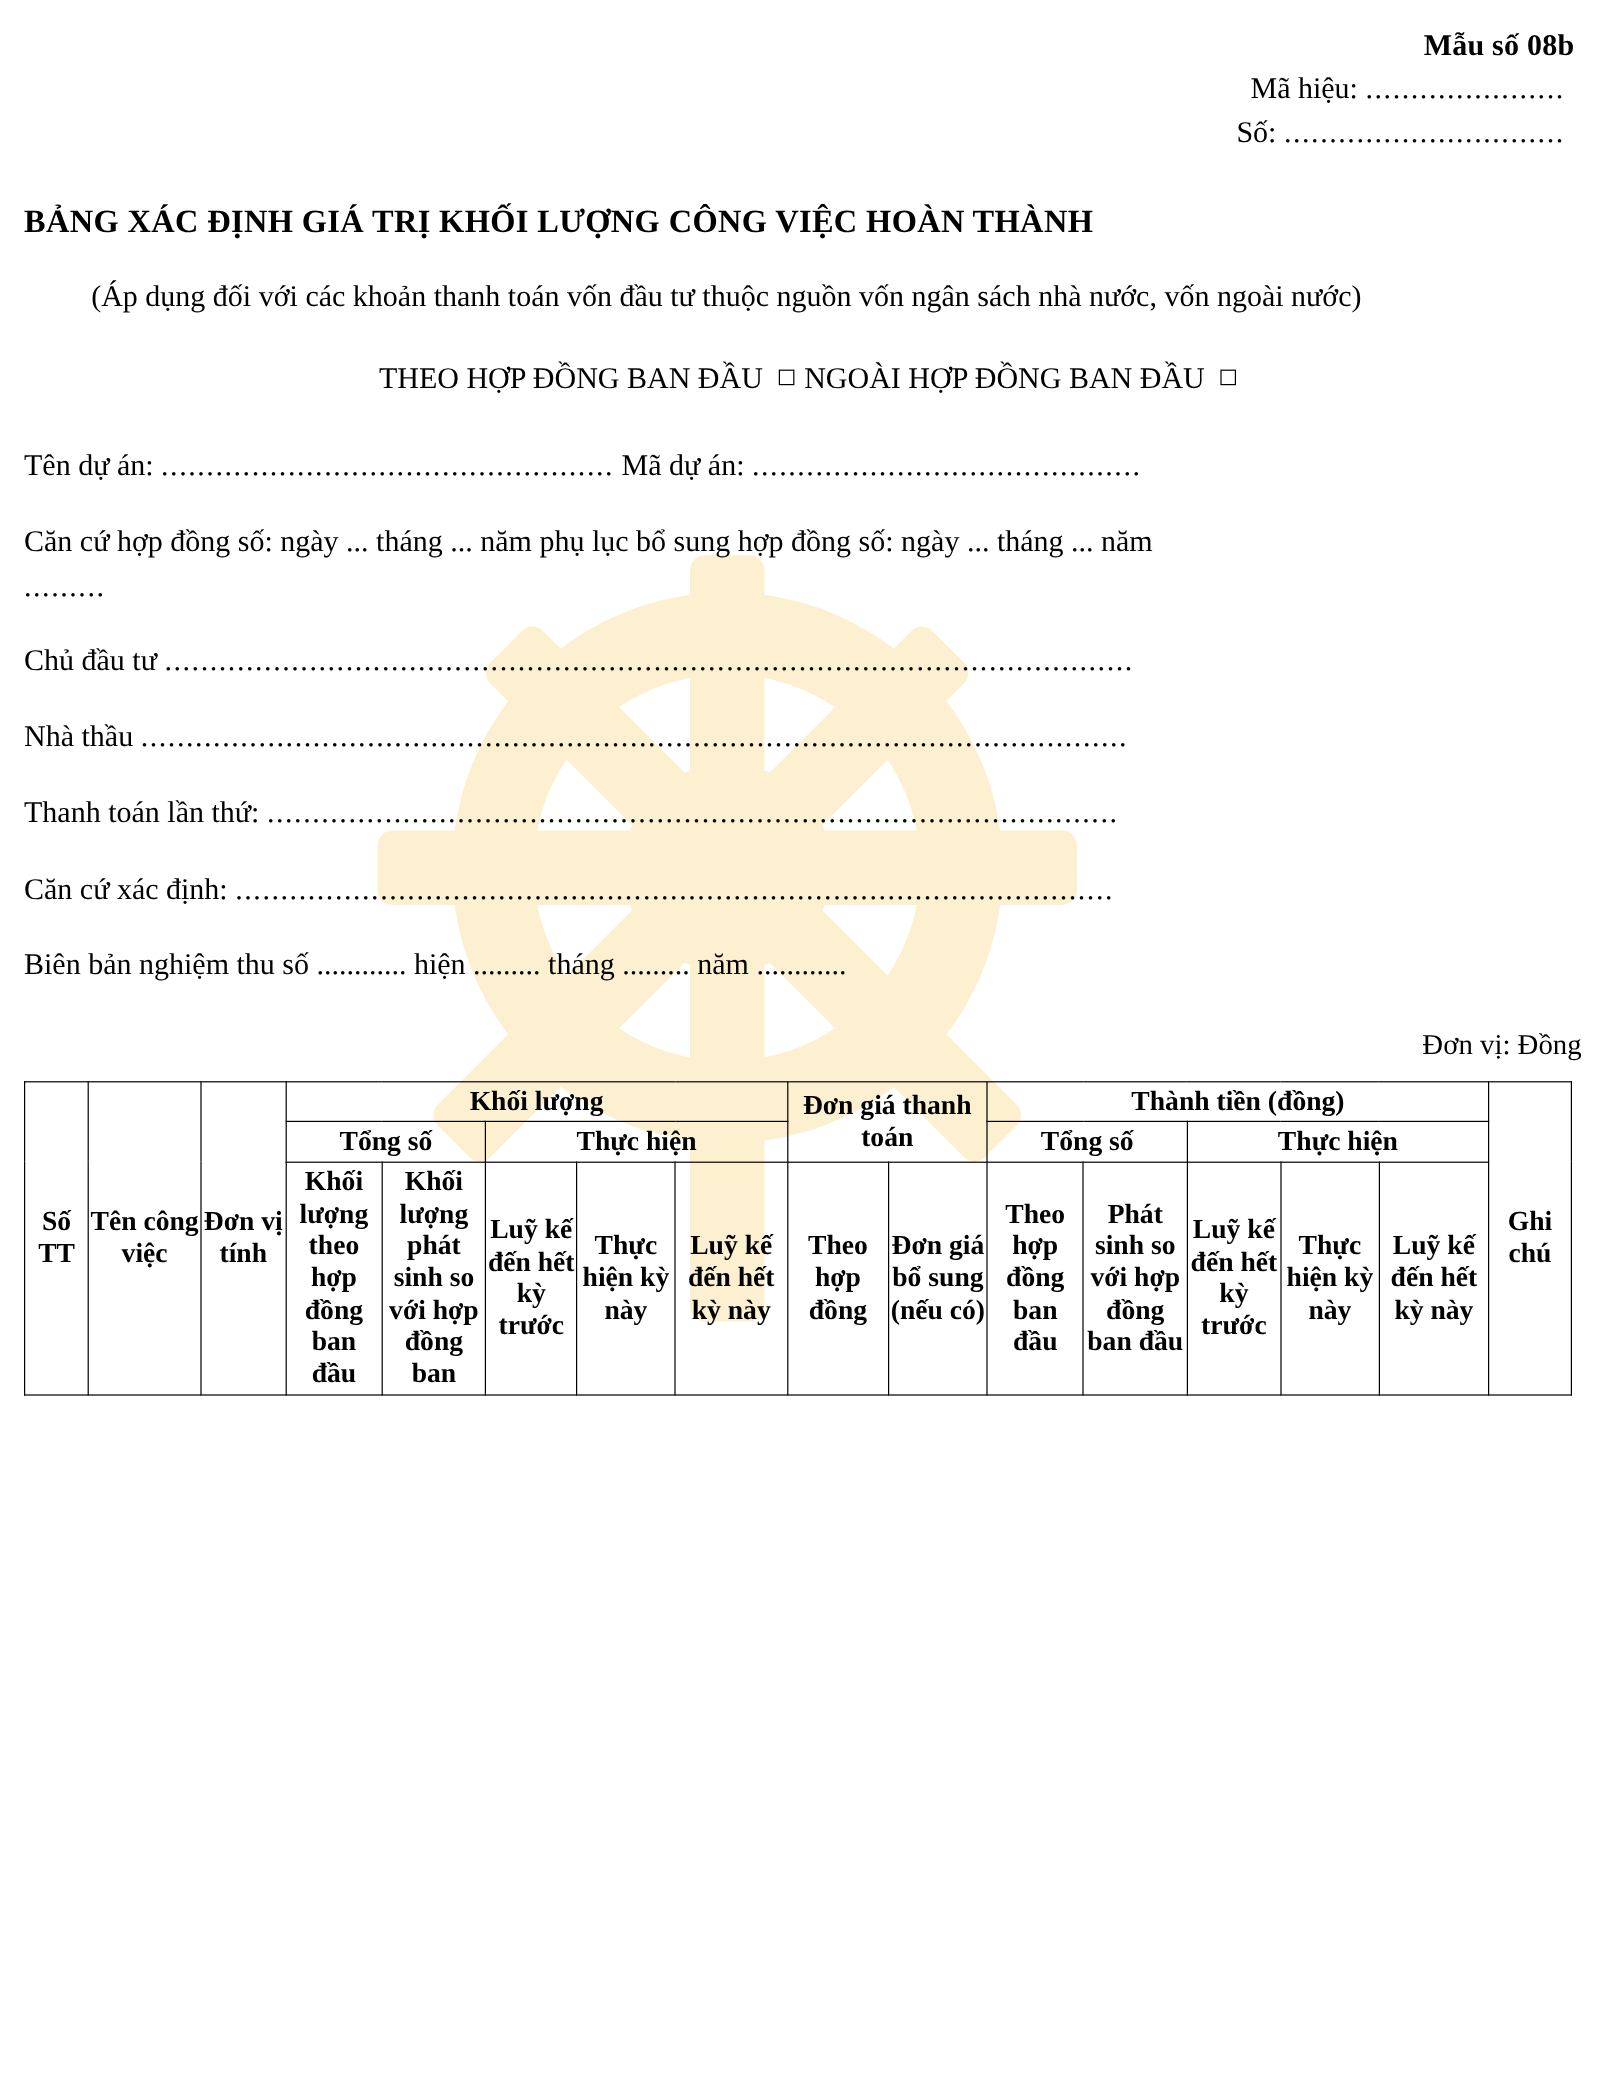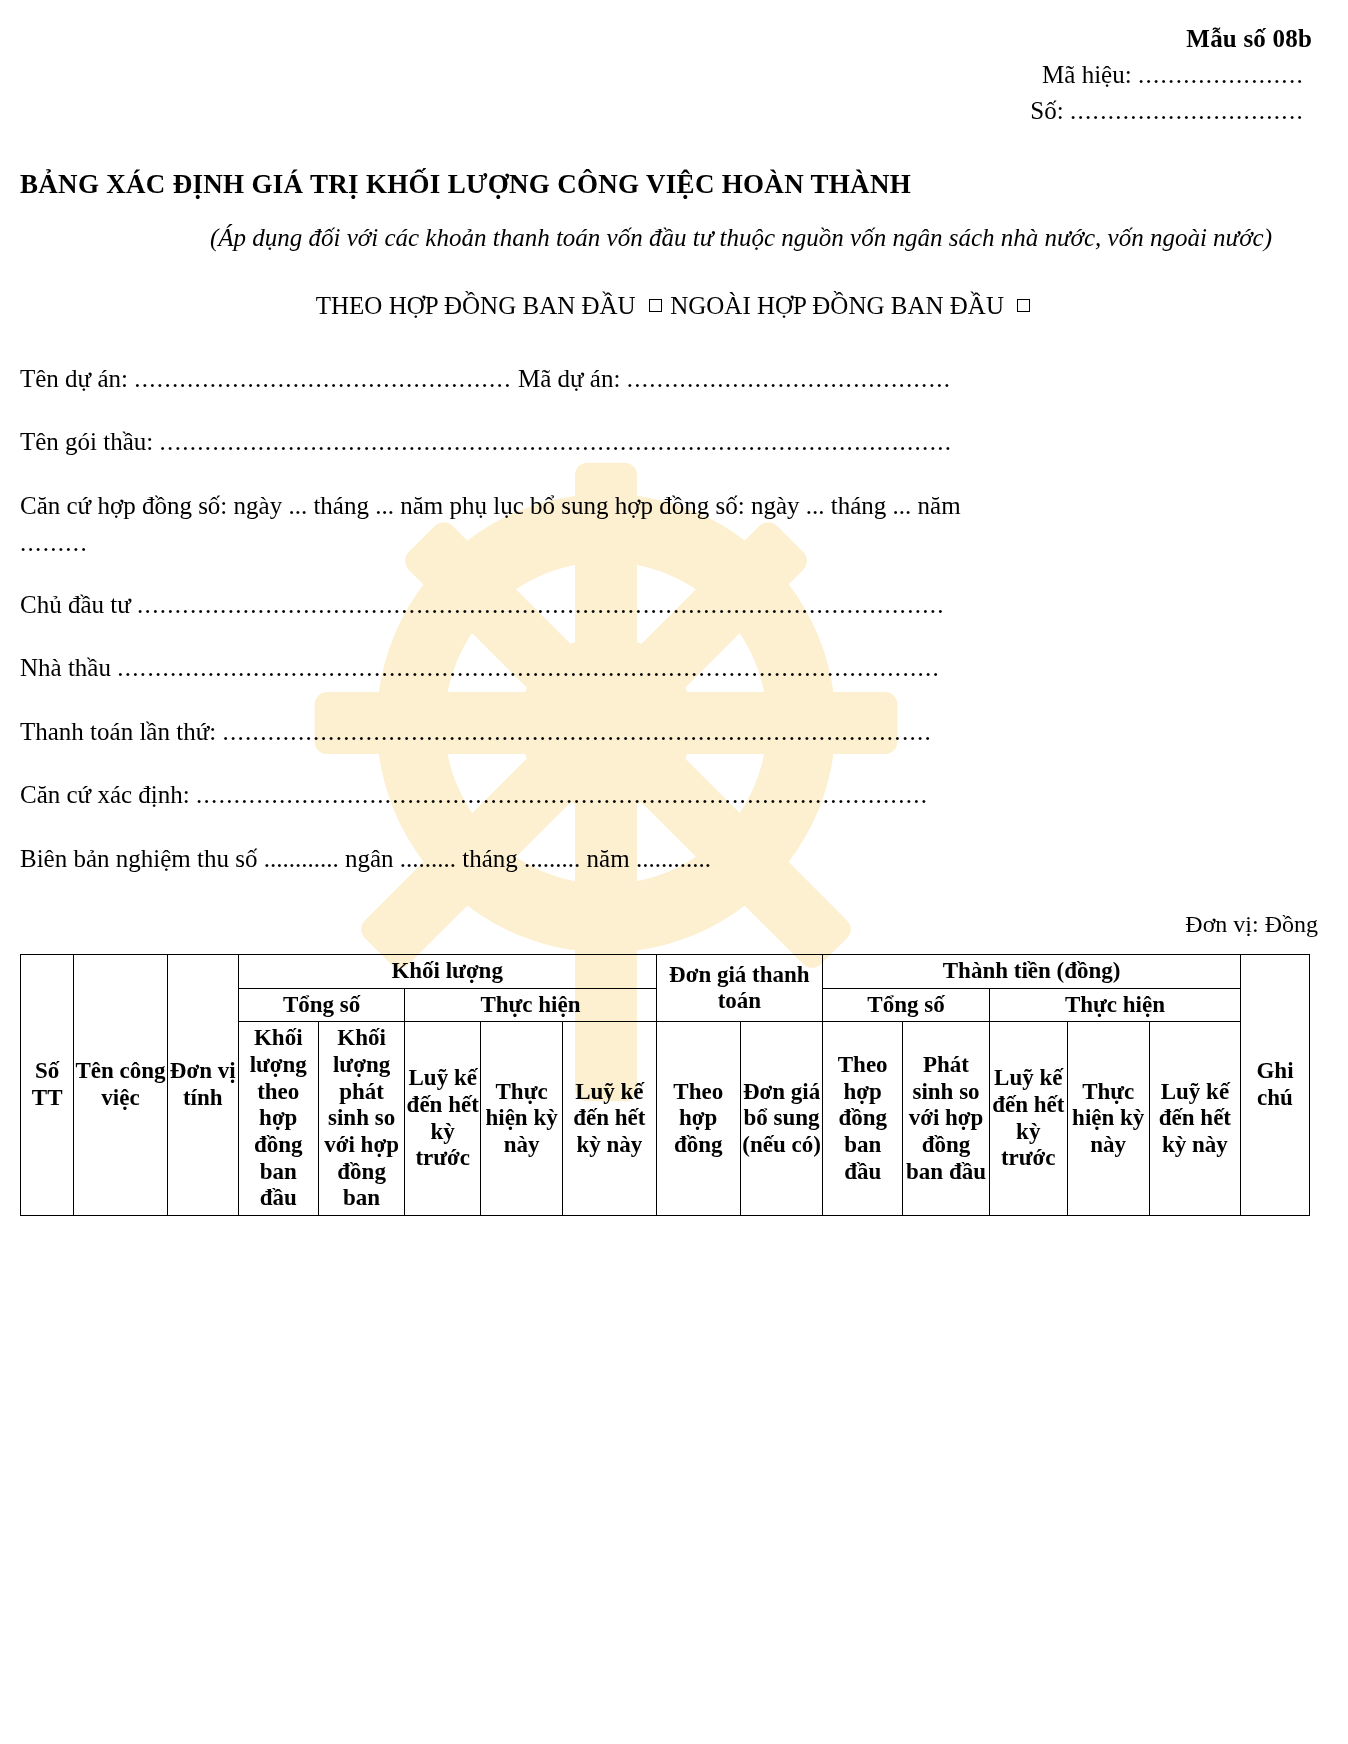--- a/index.html
+++ b/index.html
@@ -45,25 +45,24 @@
 
   
   .doc-title {
     text-align: left;
     font-weight: bold;
     font-size: 27px;
     margin-top: 44px;
     letter-spacing: .3px;
   }
   .doc-subtitle {
-    text-align: right;
-    font-style: italic;
+    text-align: left;
     font-size: 25px;
     line-height: 1.58;
-    margin: 18px 56px 0 56px;
+    margin: 28px 56px 0 56px;
   }
   .contract-line {
     text-align: center;
     font-size: 25px;
     margin-top: 34px;
   }
   .cbox {
     display: inline-block;
     width: 13px;
     height: 13px;
@@ -153,24 +152,20 @@
 
   <div class="fields">
 
     <div class="f-row">
       <span>Tên dự án:</span>
       <span class="dots">..................................................</span>
       <span>Mã dự án:</span>
       <span class="dots">...........................................</span>
     </div>
 
-    <div class="f-row">
-      <span>Tên gói thầu:</span>
-      <span class="dots">.........................................................................................................</span>
-    </div>
 
     <div class="f-row tight">
       <span>Căn cứ hợp đồng số: ngày ... tháng ... năm phụ lục bổ sung hợp đồng số: ngày ... tháng ... năm</span>
       <br>
       <span class="dots">.........</span>
     </div>
 
     <div class="f-row">
       <span>Chủ đầu tư</span>
       <span class="dots">...........................................................................................................</span>
@@ -185,21 +180,21 @@
       <span>Thanh toán lần thứ:</span>
       <span class="dots">..............................................................................................</span>
     </div>
 
     <div class="f-row">
       <span>Căn cứ xác định:</span>
       <span class="dots">.................................................................................................</span>
     </div>
 
     <div class="f-row">
-      <span>Biên bản nghiệm thu số ............ ngân ......... tháng ......... năm ............</span>
+      <span>Biên bản nghiệm thu số ............ hiện ......... tháng ......... năm ............</span>
     </div>
   </div>
 
   <div class="unit-note">Đơn vị: Đồng</div>
 
   <div class="tbl-wrap">
     <table class="grid">
       <colgroup>
         <col style="width:48px">
           <col style="width:84px">

